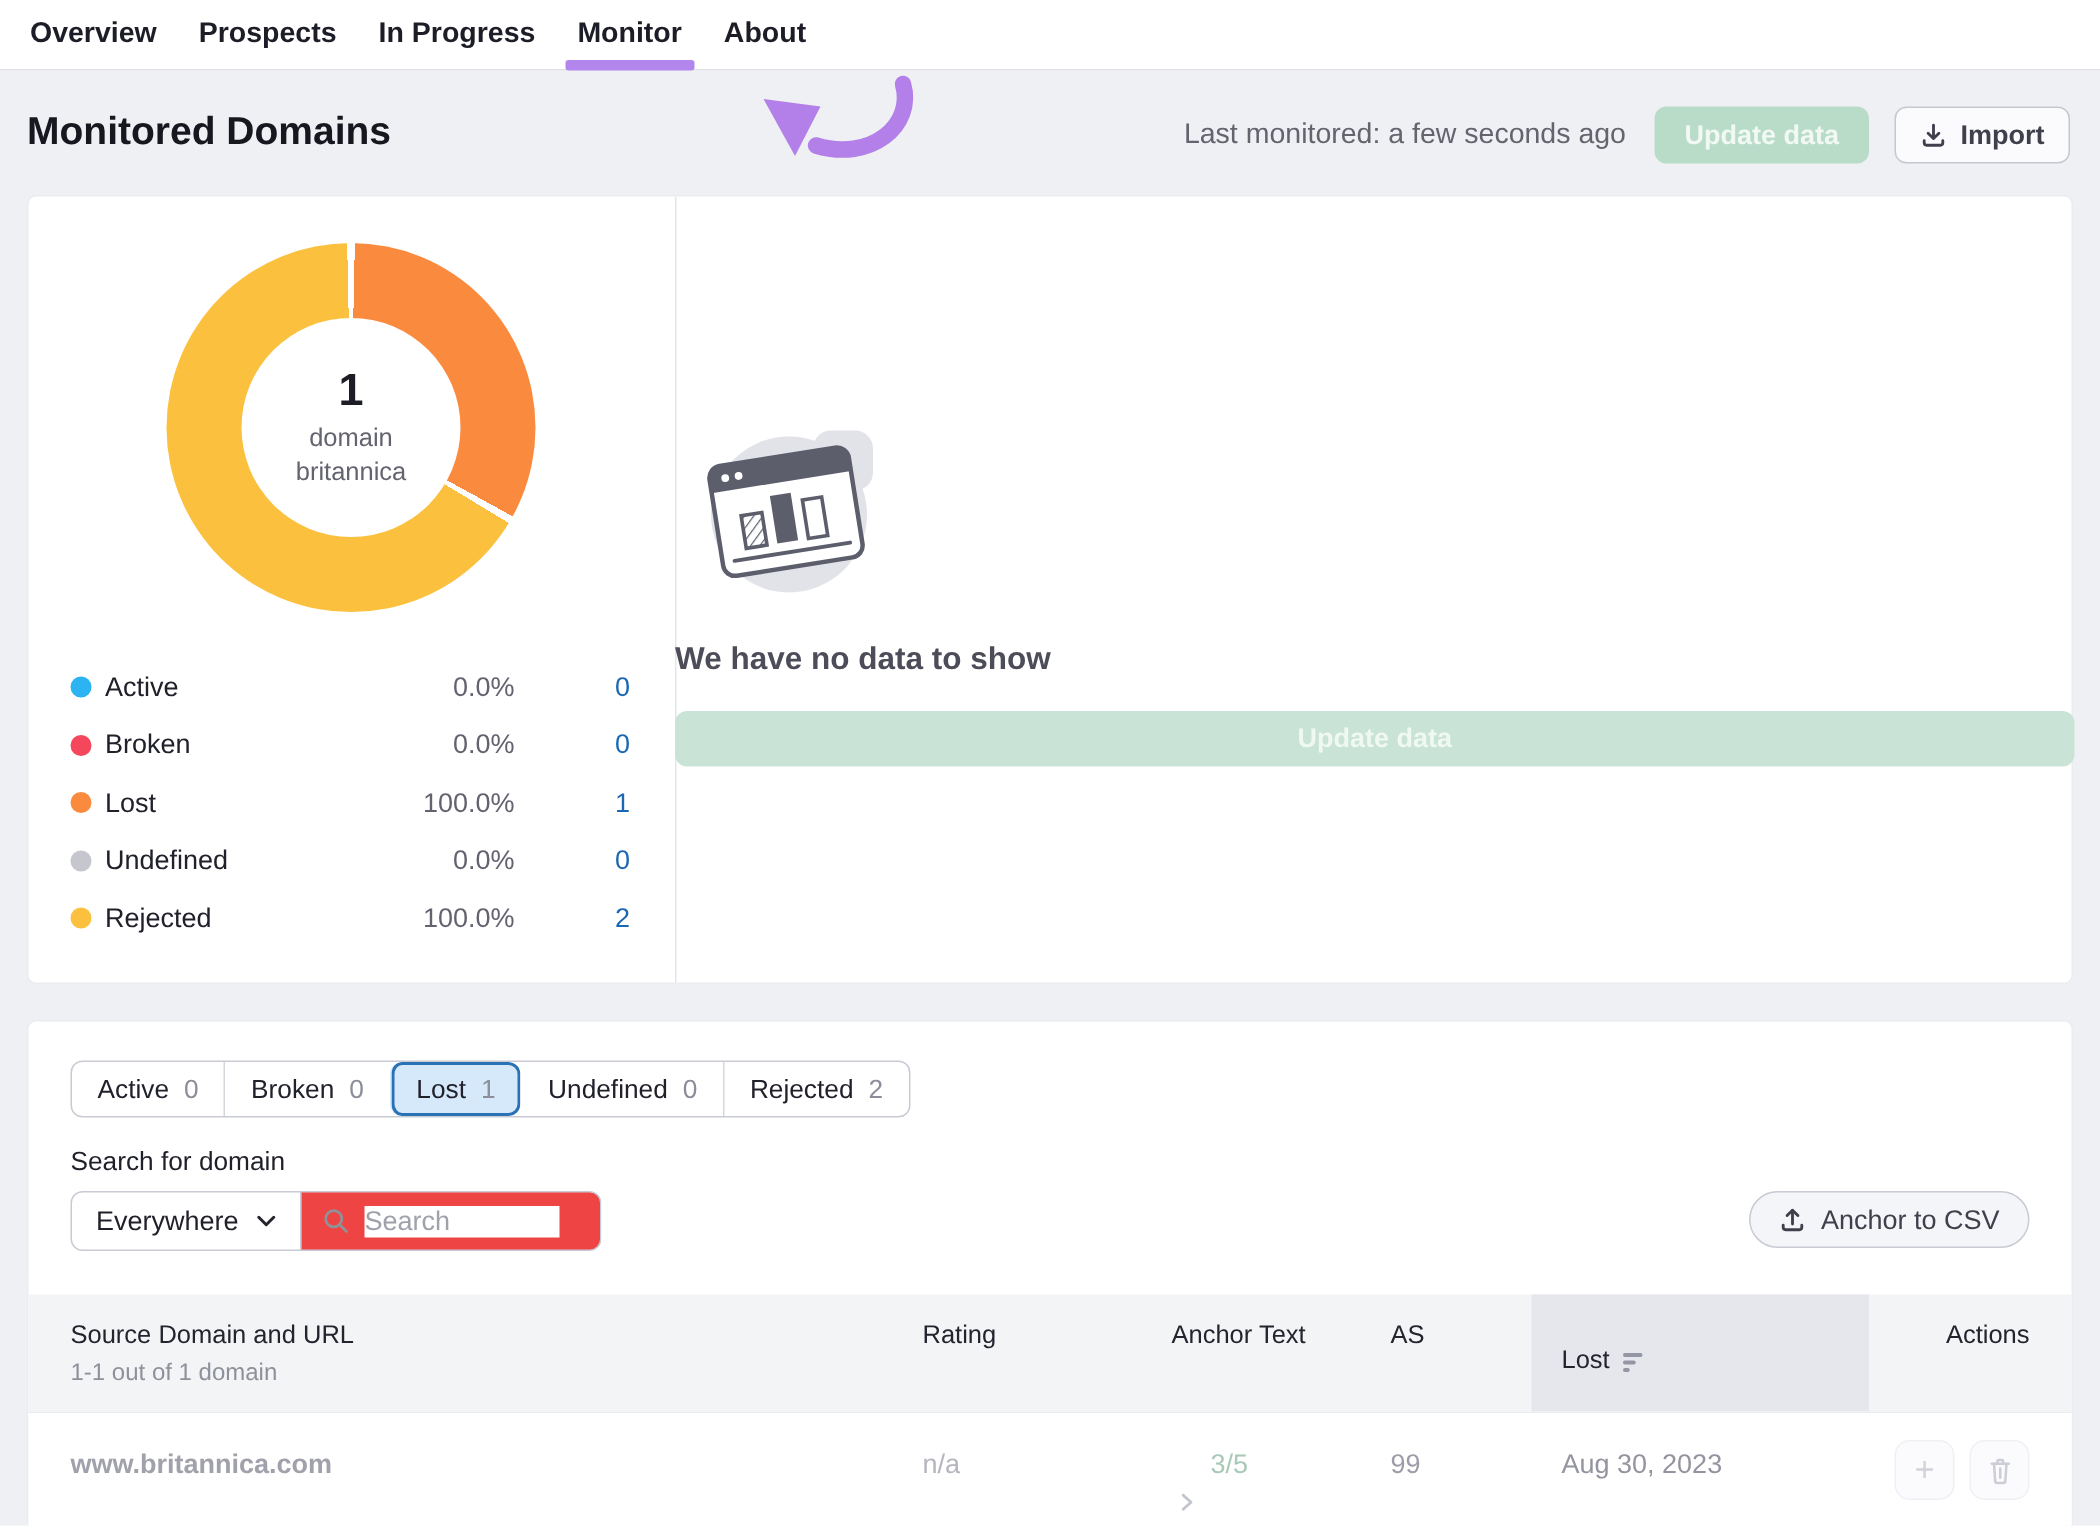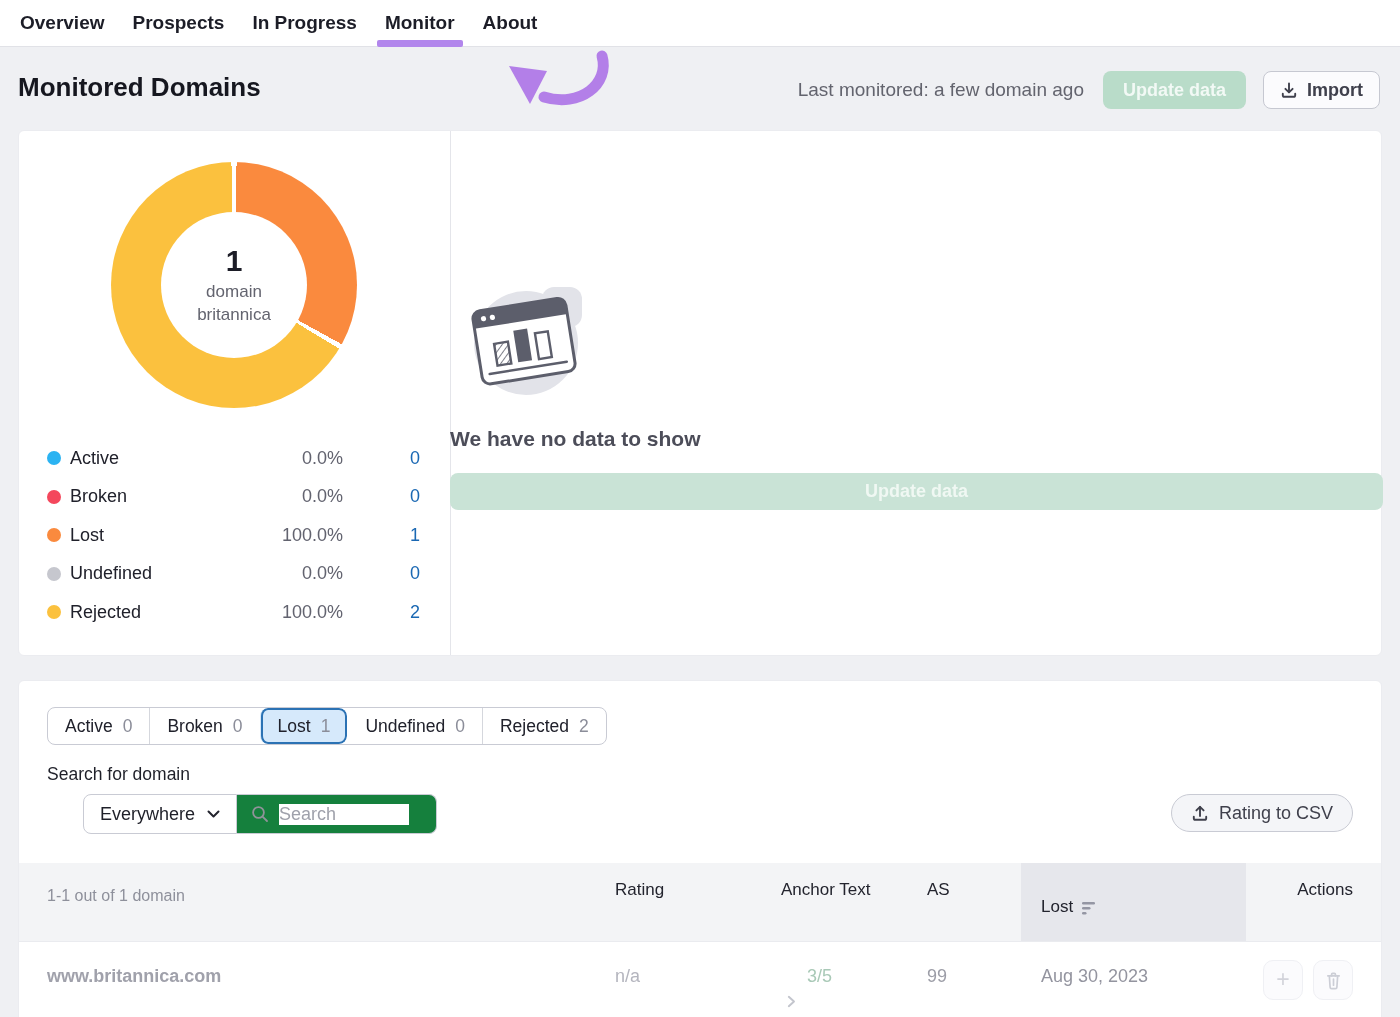--- a/index.html
+++ b/index.html
@@ -59,24 +59,24 @@
   .ftabs { position:absolute; left:28px; top:26px; display:inline-flex; background:#fff;
            border:1px solid #c9cbd4; border-radius:8px; height:38px; }
   .ftab { display:flex; align-items:center; padding:0 17px; font-size:17.5px; color:#20212b; cursor:pointer;
           border-left:1px solid #d5d7dd; position:relative; }
   .ftab:first-child { border-left:none; }
   .ftab-count { margin-left:10px; color:#8b8d99; }
   .ftab.selected { background:#d6e9fb; box-shadow:inset 0 0 0 2px #2b72b4; border-radius:8px; border-left-color:transparent; }
   .ftab.selected + .ftab { border-left-color:transparent; }
 
   .search-label { position:absolute; left:28px; top:83px; font-size:17.5px; color:#1f2029; }
-  .controls { position:absolute; left:28px; top:113px; display:flex; height:40px;margin-left:36px; }
+  .controls { position:absolute; left:28px; top:113px; display:flex; height:40px; }
   .scope-select { display:flex; align-items:center; gap:12px; padding:0 16px; background:#fff;
           border:1px solid #c9cbd4; border-radius:8px 0 0 8px; font-size:18px; color:#1f2029; cursor:pointer; }
-  .search-box { display:flex; align-items:center; gap:10px; width:200px; padding:18px 14px; background:#15803d;
+  .search-box { display:flex; align-items:center; gap:10px; width:200px; padding:18px 14px; background:#ef4444;
           border:1px solid #c9cbd4; border-left:none; border-radius:0 8px 8px 0; }
   .search-box input { border:none; outline:none; width:130px; font-size:18px; font-family:inherit; color:#1f2029; }
   .search-box input::placeholder { color:#9fa1ab; }
 
   .btn-export { position:absolute; right:28px; top:113px; height:38px; padding:0 19px; display:flex;
           align-items:center; gap:10px; background:#f4f5f8; border:1px solid #c9cbd4; border-radius:19px;
           font-size:18px; font-weight:500; color:#3f404c; font-family:inherit; cursor:pointer; }
 
   
   .thead { position:absolute; left:0; top:182px; width:1362px; height:78px; background:#f3f4f6;
@@ -111,21 +111,21 @@
   <div class="topnav">
     <div class="nav-item">Overview</div>
     <div class="nav-item">Prospects</div>
     <div class="nav-item">In Progress</div>
     <div class="nav-item active">Monitor</div>
     <div class="nav-item">About</div>
   </div>
 
   <div class="page-title">Monitored Domains</div>
   <div class="header-right">
-    <div class="last-monitored">Last monitored: a few domain ago</div>
+    <div class="last-monitored">Last monitored: a few seconds ago</div>
     <button class="btn-mint">Update data</button>
     <button class="btn-import">
       <span style="display:flex;">
         <svg width="18" height="18" viewBox="0 0 18 18" fill="none" stroke="#3f404c" stroke-width="1.9" stroke-linecap="round" stroke-linejoin="round">
           <path d="M9 2.5 V11"></path>
             <path d="M5.4 7.8 L9 11.4 L12.6 7.8"></path>
           <path d="M2.8 12.8 v1.4 a1.6 1.6 0 0 0 1.6 1.6 h9.2 a1.6 1.6 0 0 0 1.6 -1.6 v-1.4"></path>
         </svg>
       </span>
       <span>Import</span>
@@ -260,25 +260,26 @@
     </div>
 
     <button class="btn-export">
       <span style="display:flex;">
         <svg width="18" height="18" viewBox="0 0 18 18" fill="none" stroke="#3f404c" stroke-width="1.9" stroke-linecap="round" stroke-linejoin="round">
           <path d="M9 12 V3"></path>
             <path d="M5.4 6.4 L9 2.8 L12.6 6.4"></path>
           <path d="M2.8 12.8 v1.4 a1.6 1.6 0 0 0 1.6 1.6 h9.2 a1.6 1.6 0 0 0 1.6 -1.6 v-1.4"></path>
         </svg>
       </span>
-      <span>Rating to CSV</span>
+      <span>Anchor to CSV</span>
     </button>
 
     <div class="thead">
       <div class="th">
+        <div>Source Domain and URL</div>
         <div class="th-sub">1-1 out of 1 domain</div>
       </div>
       <div class="th">Rating</div>
       <div class="th">Anchor Text</div>
       <div class="th">AS</div>
       <div class="th th-lost">
         <span>Lost</span>
         <svg width="15" height="14" viewBox="0 0 15 14">
           <rect x="0" y="0" width="13" height="2.6" rx="1.3" fill="#9496a3"></rect>
           <rect x="0" y="5" width="8.5" height="2.6" rx="1.3" fill="#9496a3"></rect>

